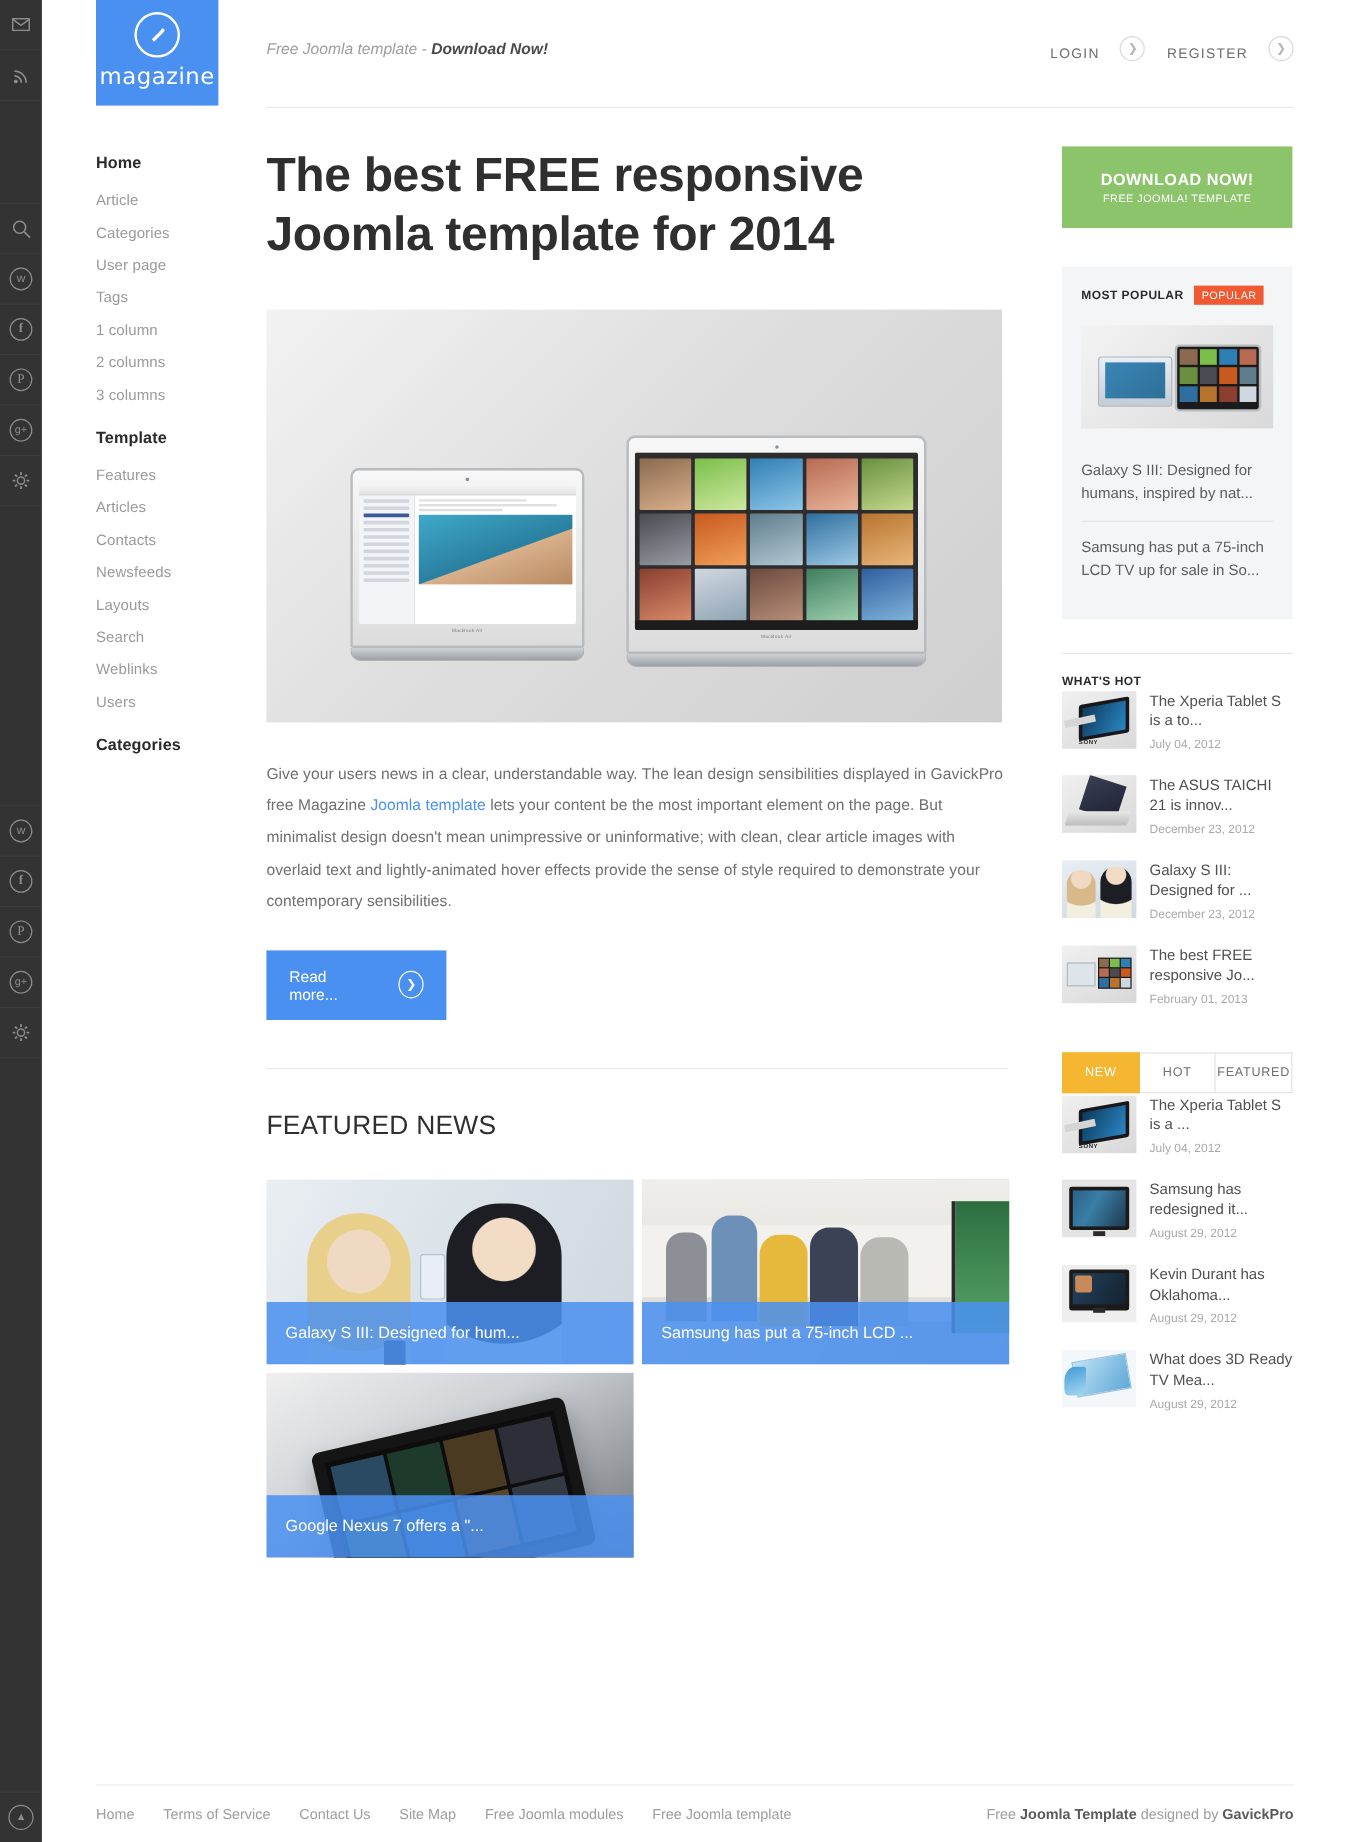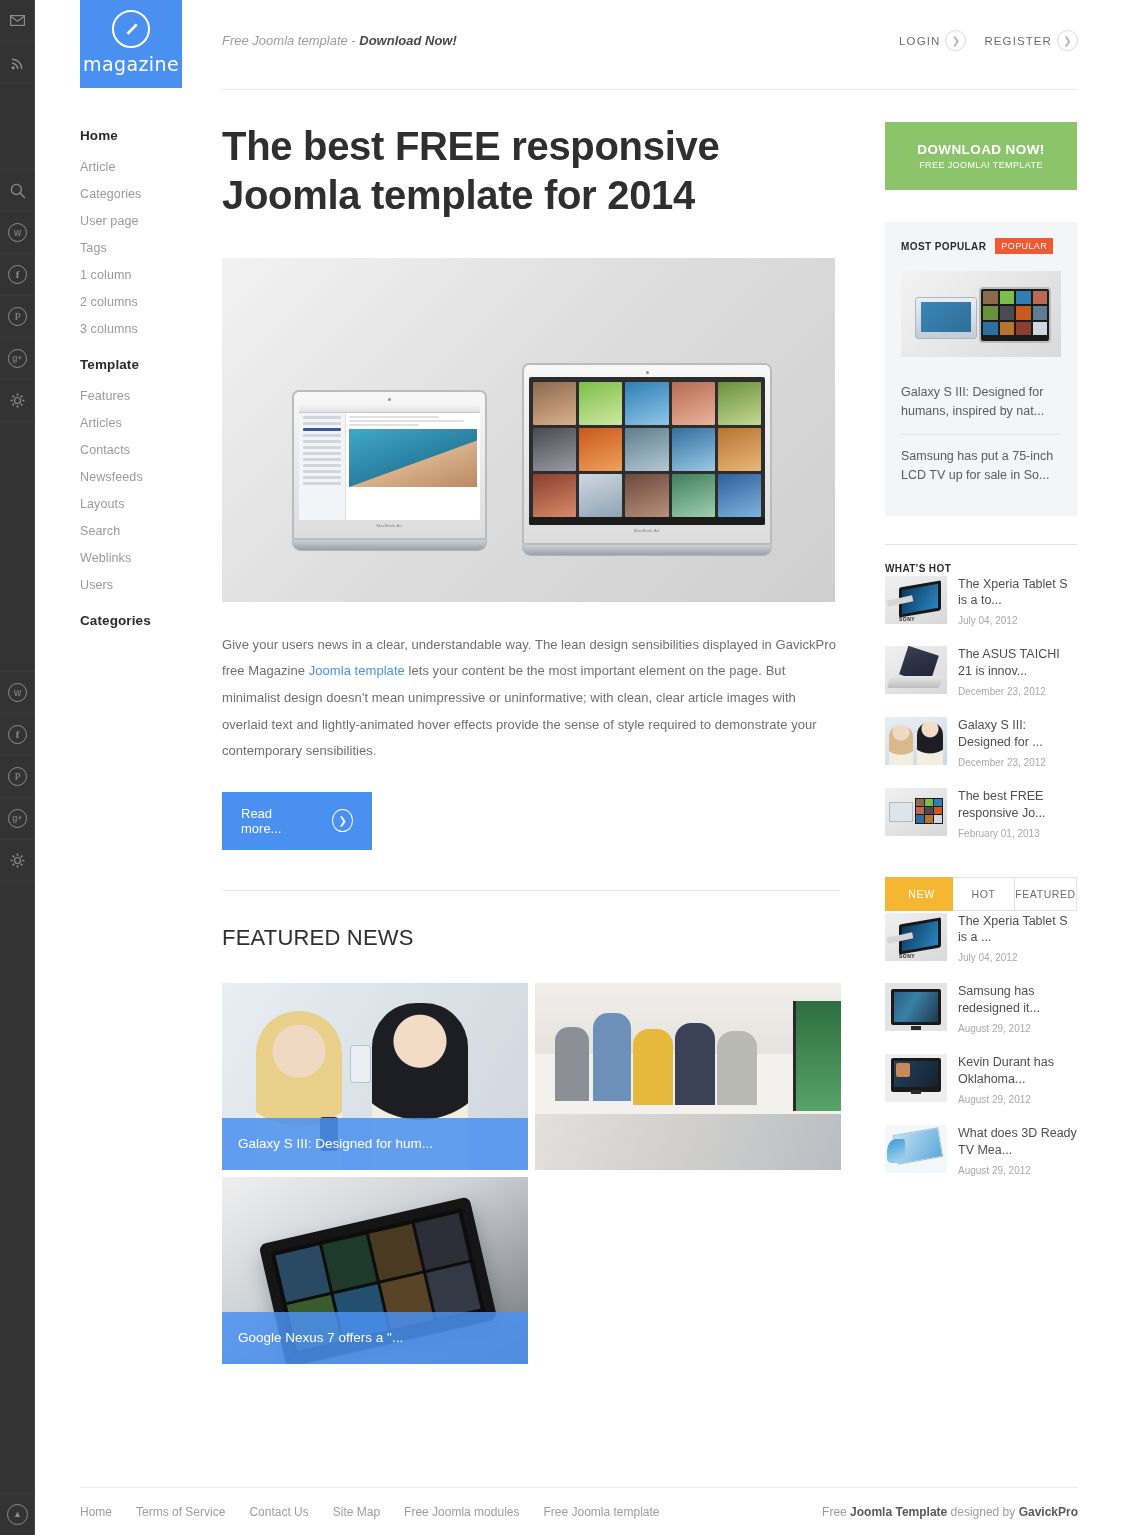--- a/index.html
+++ b/index.html
@@ -73,21 +73,21 @@
   .topbar {
     position: absolute; left: 222px; top: 30px; width: 856px; height: 60px;
     border-bottom: 1px solid #e8e8e8;
   }
   .tagline {
     position: absolute; left: 0; top: 3px;
     font-size: 13px; font-style: italic; color: #9d9d9d;
   }
   .tagline b { color: #4a4a4a; font-weight: 700; font-style: italic; }
   .acct { position: absolute; right: 0; top: 0; display: flex; align-items: center; gap: 18px; }
-  .acct-link { display: flex; align-items: center; gap: 5px; }
+  .acct-link { display: flex; align-items: flex-end; gap: 17px; }
   .acct-label { font-size: 11.5px; color: #6d6d6d; letter-spacing: 1.1px; }
   .arrow-circ {
     width: 21px; height: 21px; border-radius: 50%;
     border: 1px solid #d8d8d8; display: flex; align-items: center; justify-content: center;
     color: #b5b5b5; font-size: 10px; line-height: 1;
   }
 
   
   .main { position: absolute; left: 222px; top: 122px; width: 618px; }
   .h1 {
@@ -137,21 +137,21 @@
   }
   .readmore .lbl { font-size: 13px; }
   .readmore .arrow-circ { border-color: #ffffff; color: #ffffff; width: 23px; height: 23px; }
 
   .rule { margin-top: 40px; border-top: 1px solid #e8e8e8; }
   .sec-title {
     margin-top: 34px; font-size: 22px; color: #2f2f2f; font-weight: 400; letter-spacing: .2px;
   }
 
   .grid { margin-top: 32px; display: grid; grid-template-columns: 306px 306px; gap: 7px; }
-  .card { position: relative; height: 187px; overflow: hidden; }
+  .card { position: relative; height: 154px; overflow: hidden; }
   .card .cap {
     position: absolute; left: 0; right: 0; bottom: 0; height: 52px;
     background: rgba(74,144,240,.86); color: #fff;
     display: flex; align-items: center; padding: 0 16px;
     font-size: 13.5px;
   }
   .ph1 { background: linear-gradient(120deg,#e9eef2 0%,#dfe6ec 30%,#cfd6dd 100%); }
   .ph2 { background: linear-gradient(110deg,#e8e6e2 0%,#d5d3cf 45%,#b9bdc2 100%); }
   .ph3 { background: linear-gradient(160deg,#dfe9f3 0%,#b7cfe6 50%,#8fb3d4 100%); }
   .ph4 { background: linear-gradient(150deg,#efefef 0%,#cfd2d6 40%,#6f7378 100%); }
@@ -188,21 +188,21 @@
   .hot-title { font-size: 12.5px; color: #4f4f4f; line-height: 1.35; }
   .hot-date { font-size: 10px; color: #a9a9a9; margin-top: 6px; }
 
   .tabs-sec { margin-top: 38px; }
   .tabs { display: flex; }
   .tab {
     height: 34px; display: flex; align-items: center; justify-content: center;
     font-size: 10.5px; letter-spacing: .6px; color: #6f6f6f;
     border: 1px solid #e3e3e3; border-left: none; flex: 1;
   }
-  .tab:first-child { border-left: 6px solid #3b82f6; }
+  .tab:first-child { border-left: 1px solid #3b82f6; }
   .tab.active { background: #f5b731; color: #fff; border-color: #f5b731; }
 
   
   .footer {
     position: absolute; left: 80px; top: 1487px; width: 998px;
     border-top: 1px solid #ededed; padding-top: 17px;
     display: flex; align-items: center; justify-content: space-between;
   }
   .fnav { display: flex; gap: 24px; }
   .fnav span { font-size: 12px; color: #9d9d9d; }
@@ -437,20 +437,21 @@
         <div class="ph-art">
           <div style="position:absolute;left:0;top:0;right:0;height:118px;background:linear-gradient(180deg,#efeeea,#dedcd6);"></div>
           <div style="position:absolute;left:0;bottom:56px;right:0;height:60px;background:#f2f1ee;"></div>
           <div style="position:absolute;left:258px;top:18px;width:52px;height:110px;background:linear-gradient(180deg,#2d6e3f,#57a469);border-left:3px solid #2a2a2a;"></div>
           <div style="position:absolute;left:20px;top:44px;width:34px;height:74px;background:#8c8f96;border-radius:14px 14px 0 0;"></div>
           <div style="position:absolute;left:58px;top:30px;width:38px;height:88px;background:#6d90b8;border-radius:15px 15px 0 0;"></div>
           <div style="position:absolute;left:98px;top:46px;width:40px;height:76px;background:#e6b93c;border-radius:16px 16px 0 0;"></div>
           <div style="position:absolute;left:140px;top:40px;width:40px;height:82px;background:#3b4255;border-radius:16px 16px 0 0;"></div>
           <div style="position:absolute;left:182px;top:48px;width:40px;height:74px;background:#b9b9b3;border-radius:16px 16px 0 0;"></div>
         </div>
+        <div class="cap">Samsung has put a 75-inch LCD ...</div>
       </div>
 
 
       <div class="card ph4">
         <div class="ph-art">
           <div style="position:absolute;left:48px;top:42px;width:216px;height:126px;background:#151515;border-radius:7px;transform:rotate(-13deg);box-shadow:0 10px 20px rgba(0,0,0,.25);"></div>
           <div style="position:absolute;left:58px;top:52px;width:196px;height:106px;transform:rotate(-13deg);background:#0d0d0d;display:grid;grid-template-columns:repeat(4,1fr);gap:3px;padding:4px;">
             <div style="background:#2a4a63"></div>
               <div style="background:#1e3a2a"></div>
             <div style="background:#4a3a22"></div>

